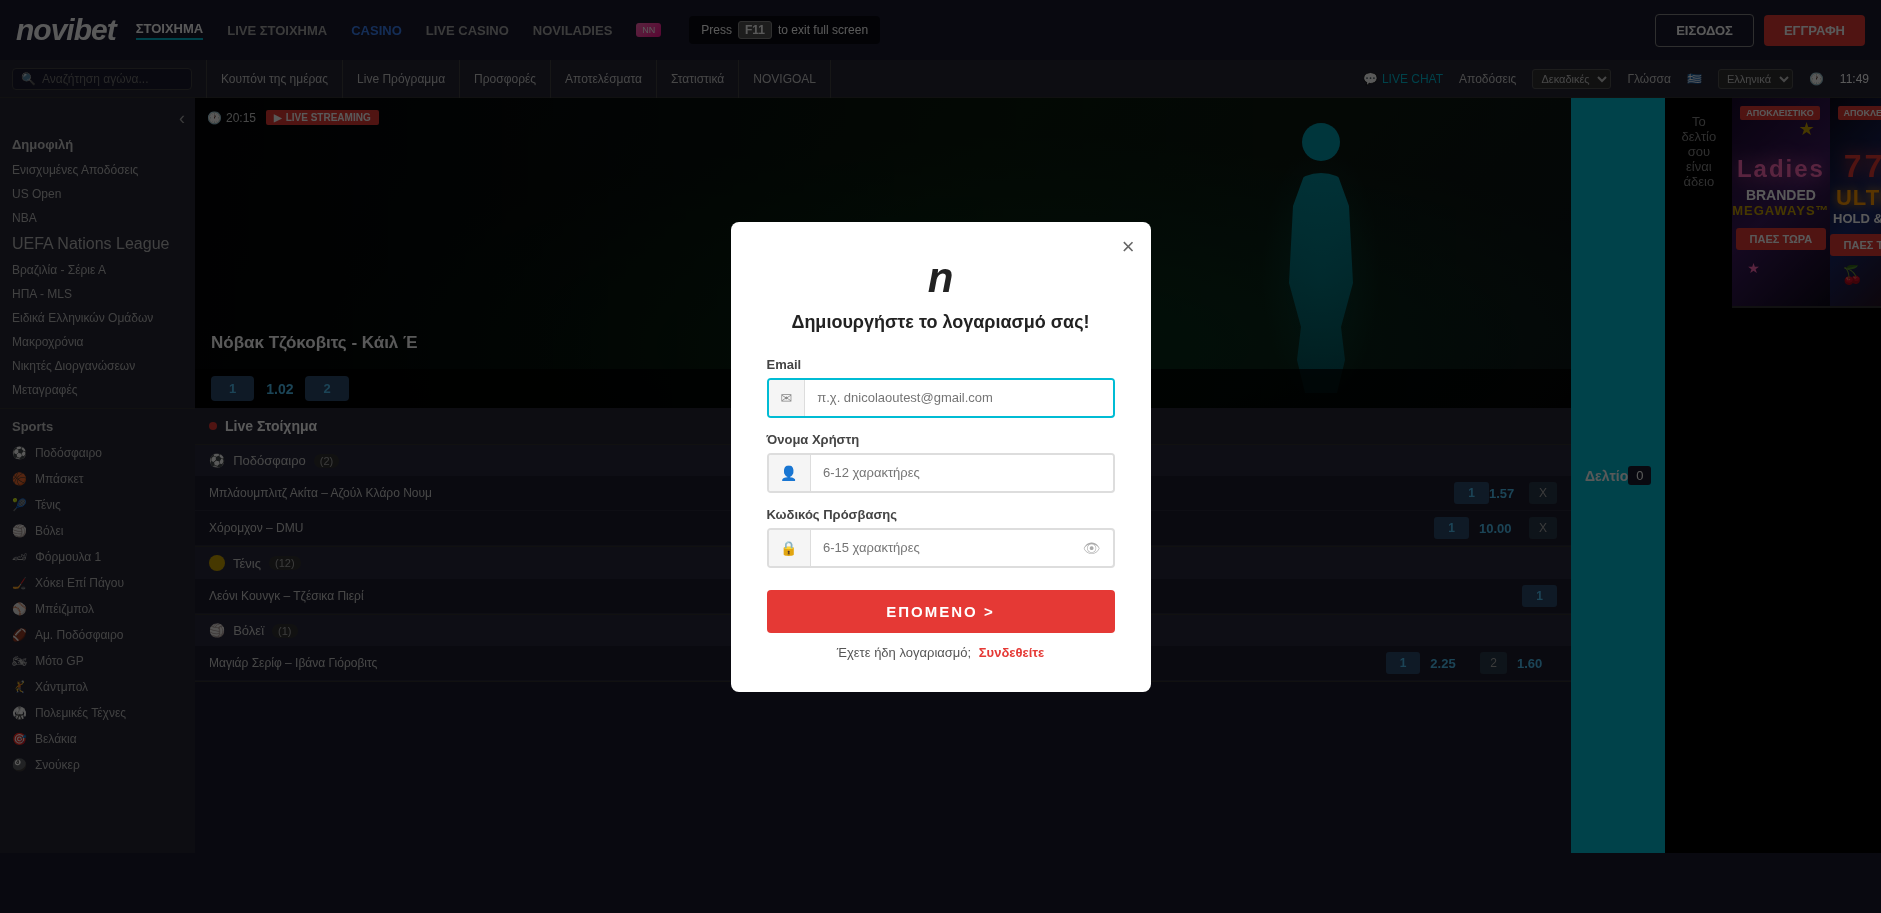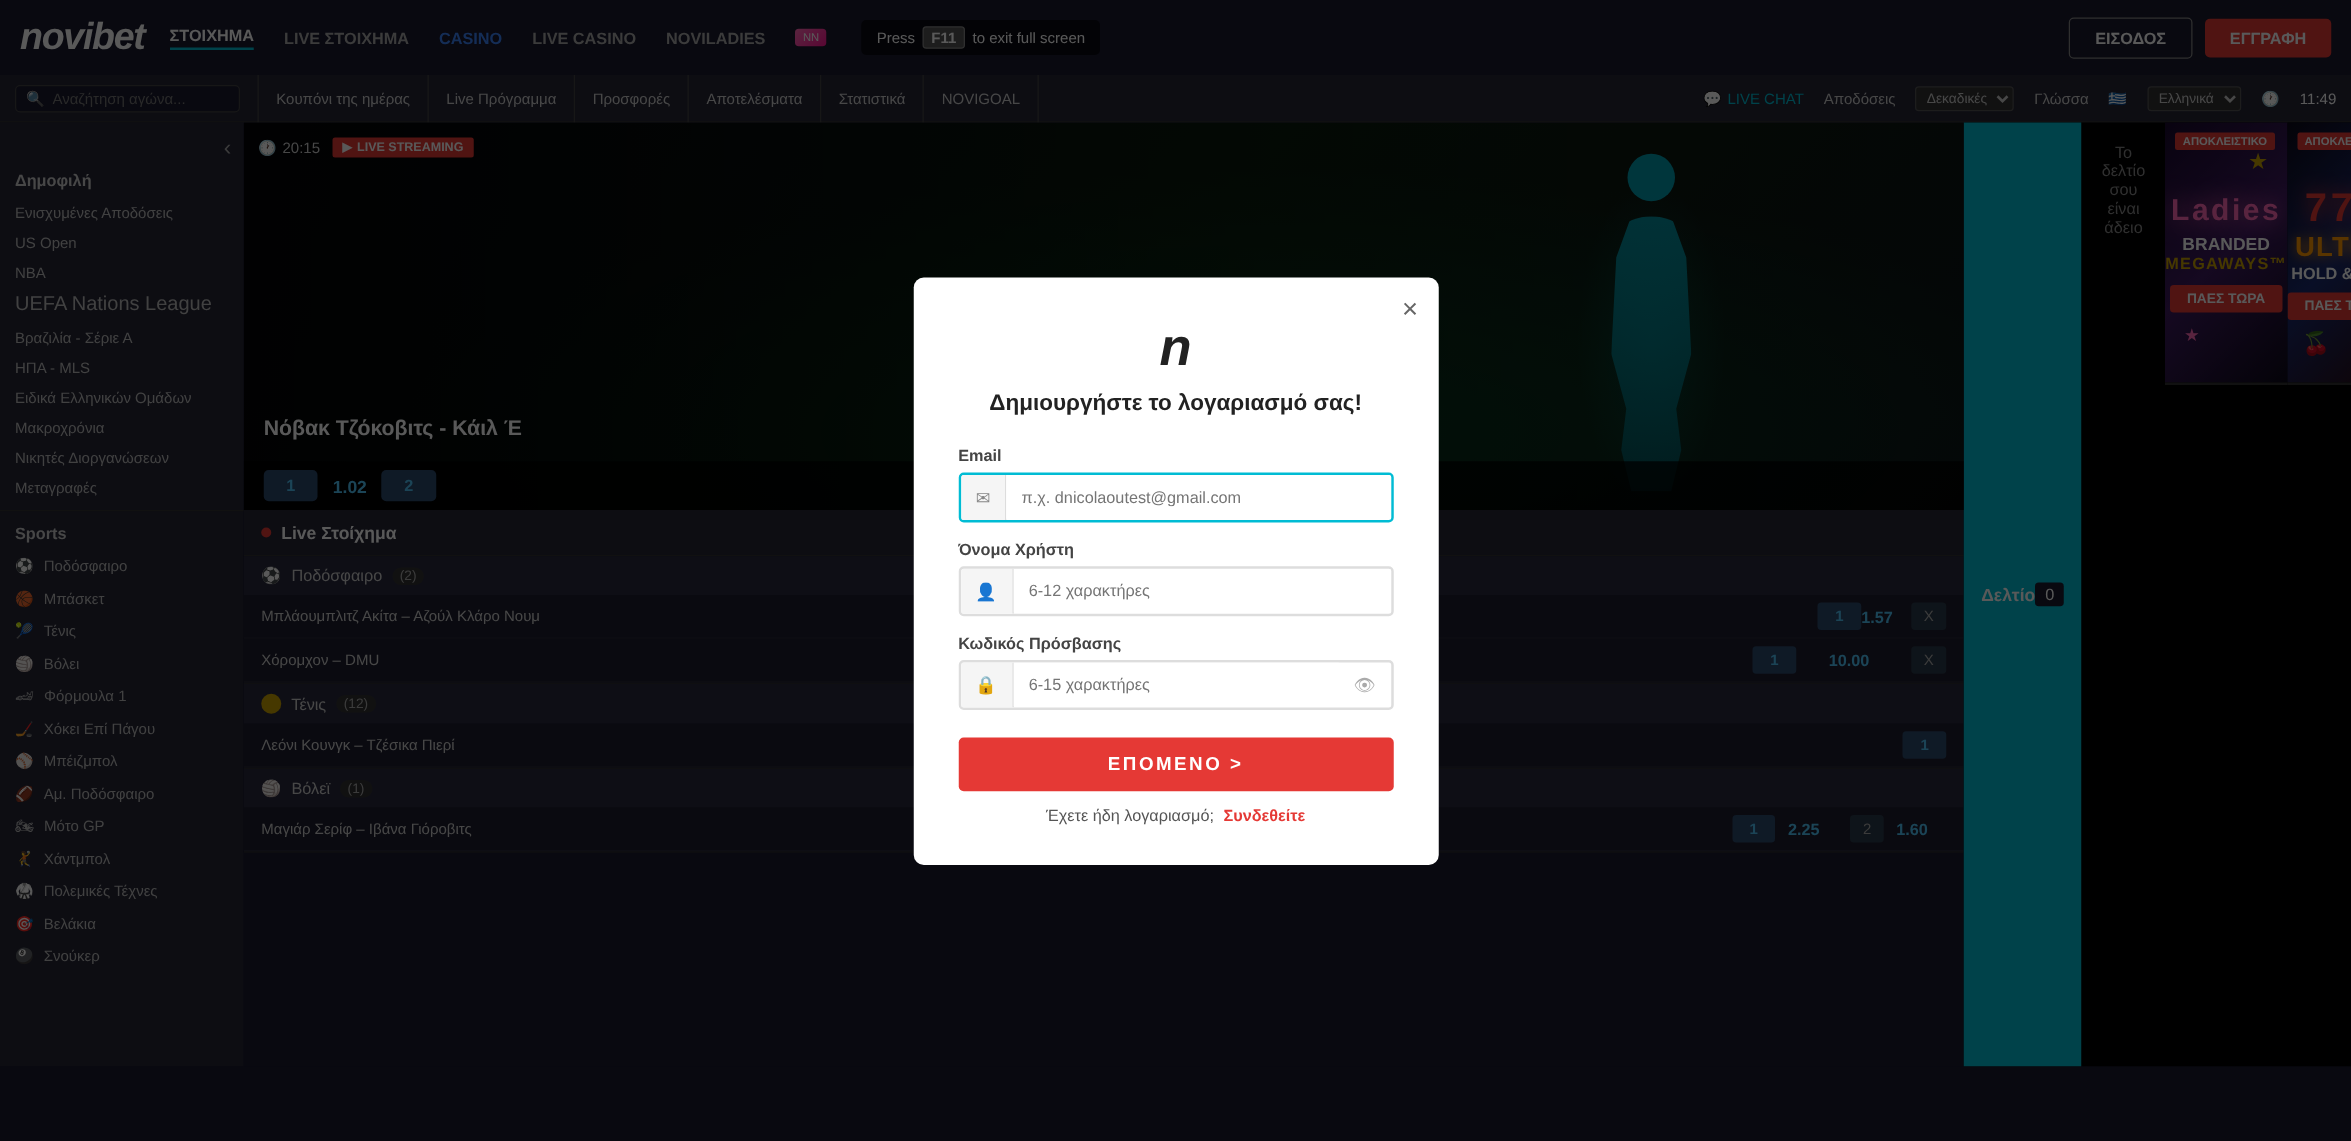--- a/index.html
+++ b/index.html
@@ -195,21 +195,21 @@
           <span style="background:#333; color:#aaa; font-size:11px; padding:1px 6px; border-radius:10px;">(<span>2</span>)</span>
         </div>
 
         <div style="background:#1e1e2e; padding:6px 14px; border-bottom:1px solid #2a2a3a; display:flex; align-items:center; ">
           <span style="flex:1; font-size:12px; color:#ccc;">Μπλάουμπλιτζ Ακίτα – Αζούλ Κλάρο Νουμ</span>
           <button style="background:#2d4a6e; border:none; color:#4fc3f7; padding:4px 14px; border-radius:3px; font-size:12px; font-weight:bold; cursor:pointer;">1</button>
           <span style="color:#4fc3f7; font-size:13px; font-weight:bold; min-width:40px;">1.57</span>
           <button style="background:#2a3a4a; border:none; color:#aaa; padding:4px 10px; border-radius:3px; font-size:12px; cursor:pointer;">X</button>
         </div>
 
-        <div style="background:#1e1e2e; padding:6px 14px; border-bottom:1px solid #2a2a3a; display:flex; align-items:center; gap:26px;">
+        <div style="background:#1e1e2e; padding:6px 14px; border-bottom:1px solid #2a2a3a; display:flex; align-items:center; gap:10px;">
           <span style="flex:1; font-size:12px; color:#ccc;">Χόρομχον – DMU</span>
           <button style="background:#2d4a6e; border:none; color:#4fc3f7; padding:4px 14px; border-radius:3px; font-size:12px; font-weight:bold; cursor:pointer;">1</button>
           <span style="color:#4fc3f7; font-size:13px; font-weight:bold; min-width:40px;">10.00</span>
           <button style="background:#2a3a4a; border:none; color:#aaa; padding:4px 10px; border-radius:3px; font-size:12px; cursor:pointer;">X</button>
         </div>
       </div>
 
       <div style="border-bottom:1px solid #333;">
         <div style="display:flex; align-items:center; gap:8px; padding:8px 14px; background:#2a2a3e; color:#ccc; font-size:13px; cursor:pointer;">
           <span style="width:16px; height:16px; background:#c8a000; border-radius:50%; display:inline-block;"></span>

